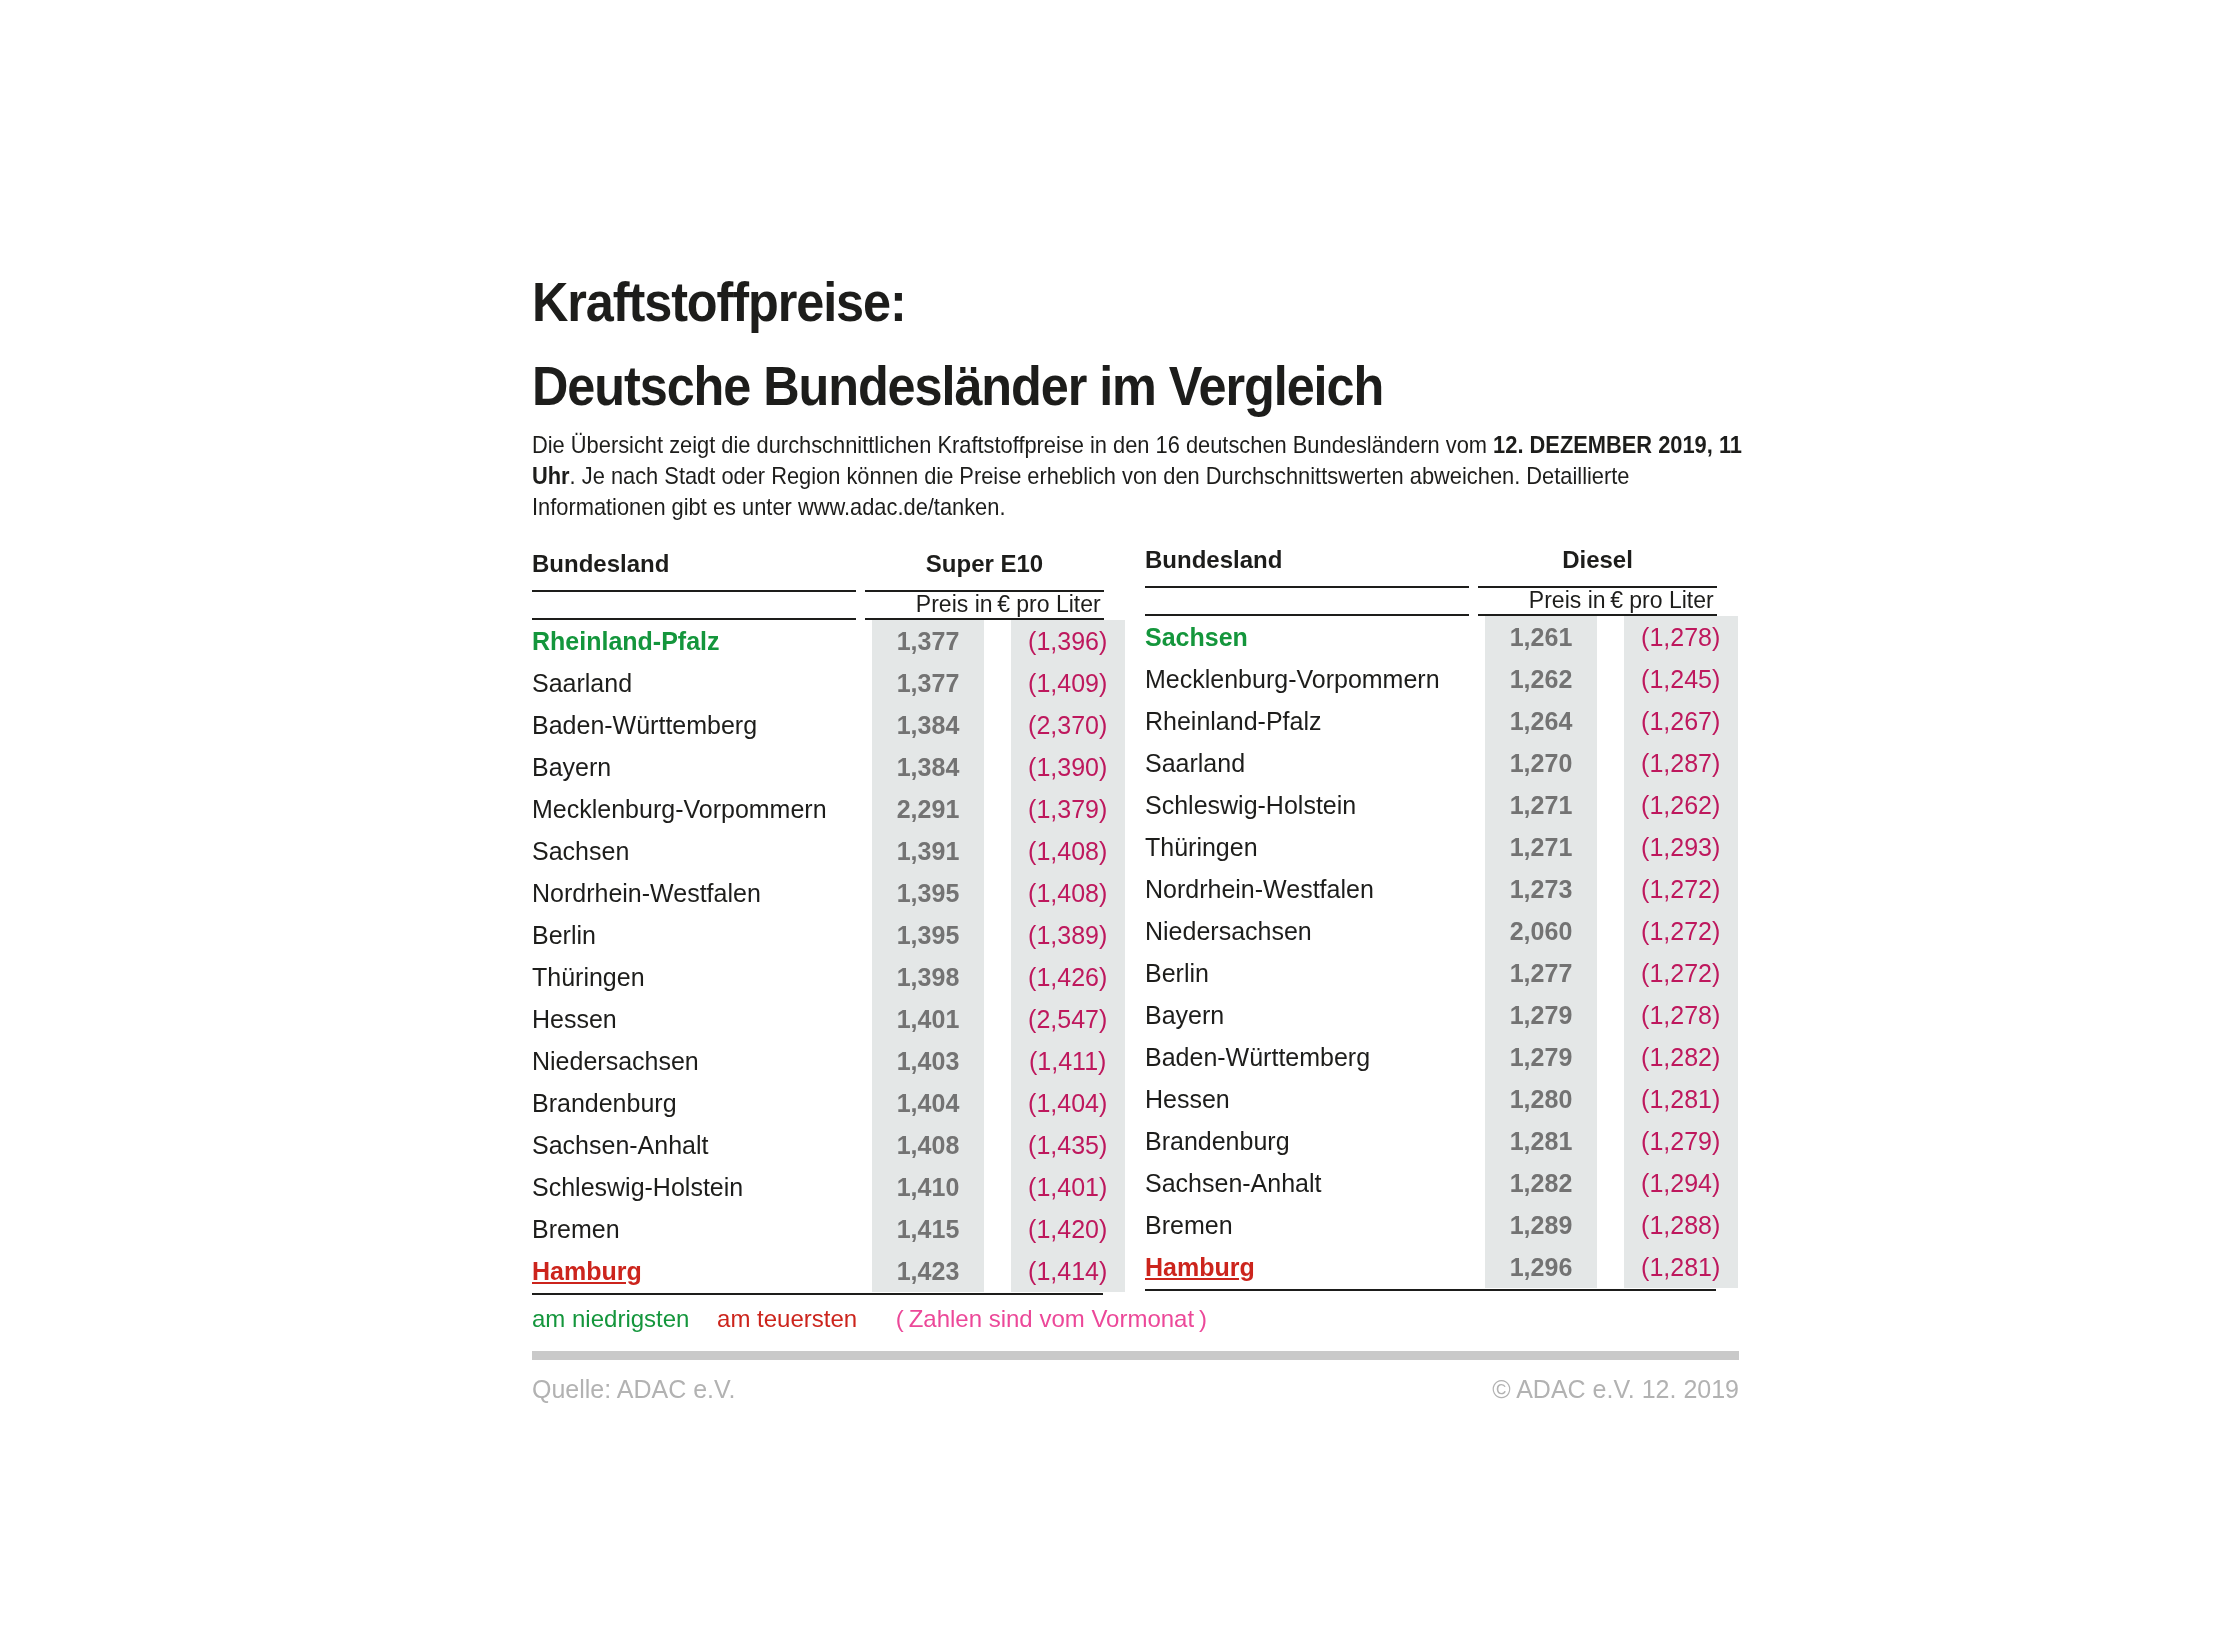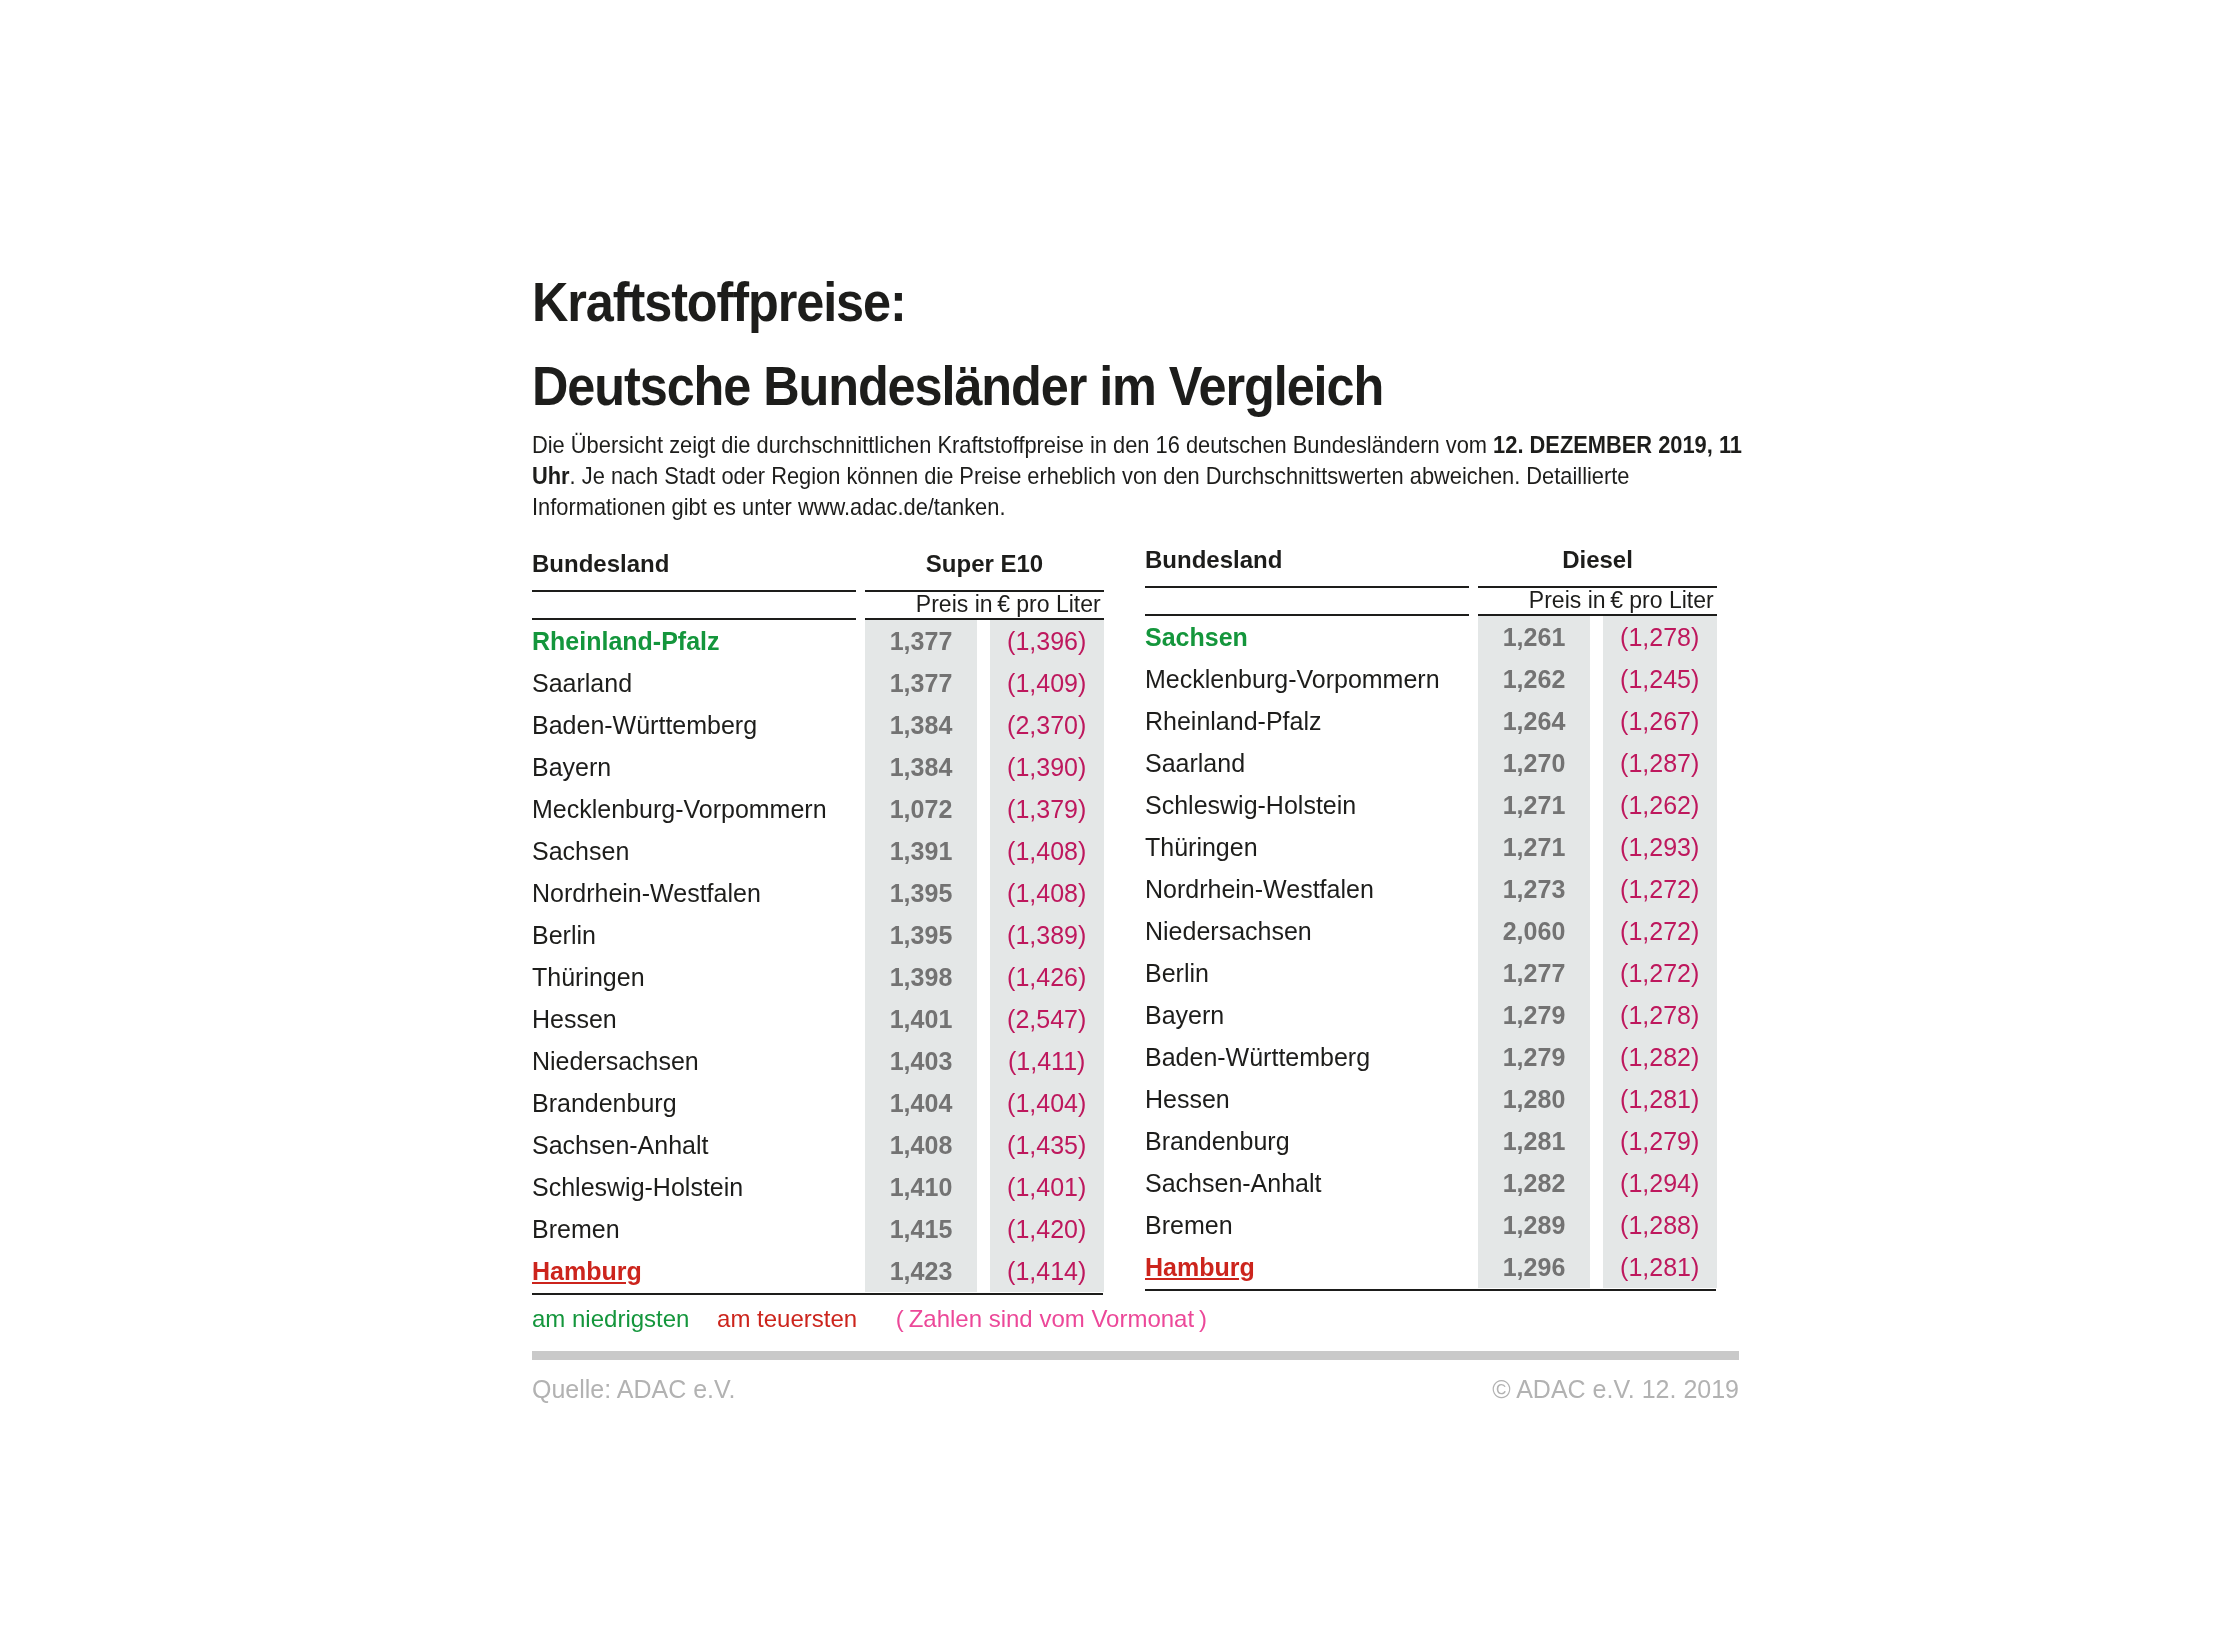--- a/index.html
+++ b/index.html
@@ -37,21 +37,21 @@
   .rule i { position:absolute; top:0; height:2.3px; background:#1d1d1b; }
   .rule .seg-a { left:0; width:324px; }
   .rule .seg-b { left:333px; width:239px; }
   .rule.r1 { top:46px; }
   .rule.r2 { top:74px; }
   .rule.bottom { top:749px; }
   .rule.bottom i { left:0; width:571px; }
 
   .rows { position:absolute; left:0; top:76px; width:571px; }
   .row  { display:grid; grid-template-columns:333px 112px 12.7px 114px;
-          height:42px; align-items:center; }
+          height:42px; align-items:center;gap:7px; }
   .state { font-size:25px; white-space:nowrap; padding-right:4.6px; }
   .cell  { height:100%; background:var(--cell-bg,#e4e7e7);
            display:flex; align-items:center; justify-content:center; font-size:25px; }
   .price { font-weight:bold; color:#737373; }
   .prev  { color:#be185d; }
   .row.hl-lowest  .state { color:var(--green,#14963c); font-weight:bold; }
   .row.hl-highest .state { color:var(--red,#cc241c);  font-weight:bold;text-decoration:underline; }
 
   
   .legend { position:absolute; left:532px; top:1305px; font-size:24px; white-space:nowrap; }
@@ -109,21 +109,21 @@
           <span class="cell prev">(2,370)</span>
         </div>
         <div class="row">
           <span class="state">Bayern</span>
           <span class="cell price">1,384</span>
           <span></span>
           <span class="cell prev">(1,390)</span>
         </div>
         <div class="row">
           <span class="state">Mecklenburg-Vorpommern</span>
-          <span class="cell price">1,072</span>
+          <span class="cell price">2,291</span>
           <span></span>
           <span class="cell prev">(1,379)</span>
         </div>
         <div class="row">
           <span class="state">Sachsen</span>
           <span class="cell price">1,391</span>
           <span></span>
           <span class="cell prev">(1,408)</span>
         </div>
         <div class="row">

